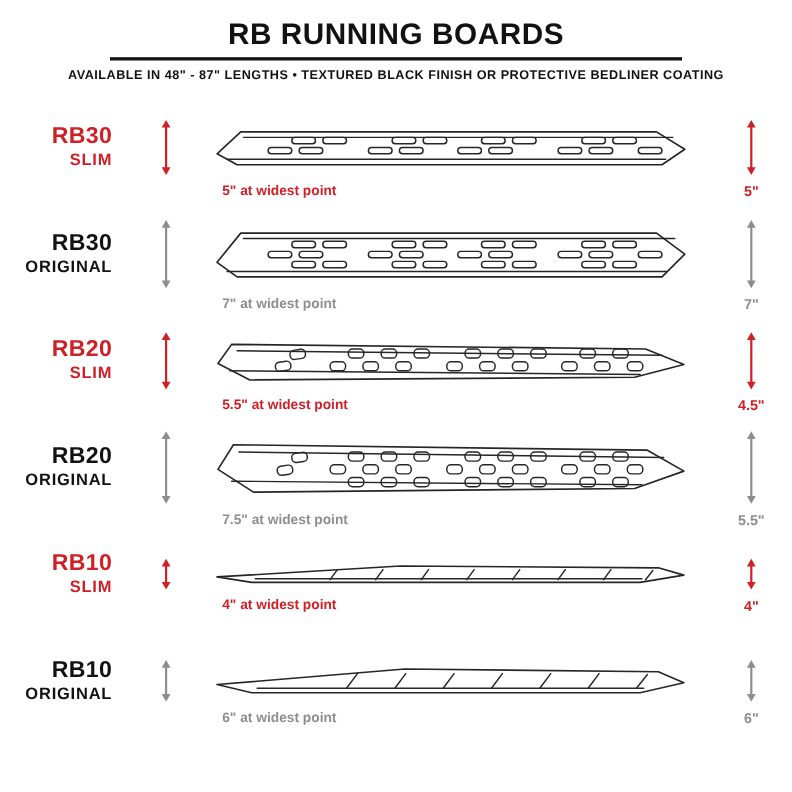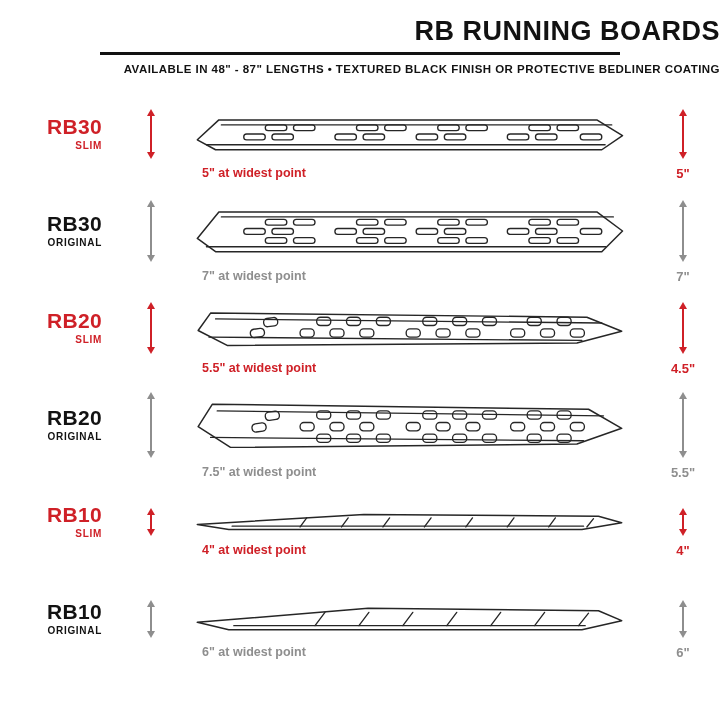--- a/index.html
+++ b/index.html
@@ -1,30 +1,30 @@
 <!DOCTYPE html>
 <html><head>
 <meta charset="utf-8">
 <style>
   * { margin:0; padding:0; box-sizing:border-box; }
   html,body { width:720px; height:720px; background:#ffffff; font-family:"Liberation Sans", sans-serif; color:#121212; overflow:hidden; }
   .page { width:720px; height:720px; padding-top:16px; }
 
   
-  .header { text-align:right; }
+  .header { text-align:center; }
   .title { font-size:27px; font-weight:900; letter-spacing:.5px; color:#121212; }
   .title-underline { width:520px; height:3px; background:#121212; margin:5px auto 8px auto; }
   .subtitle { font-size:11.5px; font-weight:700; letter-spacing:.45px; color:#121212; }
 
   
   .rows { margin-top:10px; }
   .row { display:grid; grid-template-columns:100px 28px 1fr 58px; align-items:center; height:97px; padding:0 8px;gap:29px; }
   .label { text-align:right; padding-right:6px; }
   .model { font-size:21px; font-weight:800; letter-spacing:.3px; line-height:1.05; }
-  .variant { font-size:10px; font-weight:700; letter-spacing:.7px; margin-top:1px; }
+  .variant { font-size:15px; font-weight:700; letter-spacing:.7px; margin-top:1px; }
   .slim .model, .slim .variant { color:#cf2027; }
   .orig .model, .orig .variant { color:#121212; }
 
   .arrow-cell { display:flex; justify-content:center; align-items:center; height:100%; }
   .varrow { position:relative; width:14px; height:var(--bh); color:#cf2027; }
   .orig .varrow { color:#8e8e8e; }
   .varrow .vline { position:absolute; left:50%; top:5px; bottom:5px; width:2px; margin-left:-1px; background:currentColor; }
   .varrow::before, .varrow::after { content:""; position:absolute; left:50%; transform:translateX(-50%);
       border-left:4.5px solid transparent; border-right:4.5px solid transparent; }
   .varrow::before { top:0; border-bottom:7px solid currentColor; }

